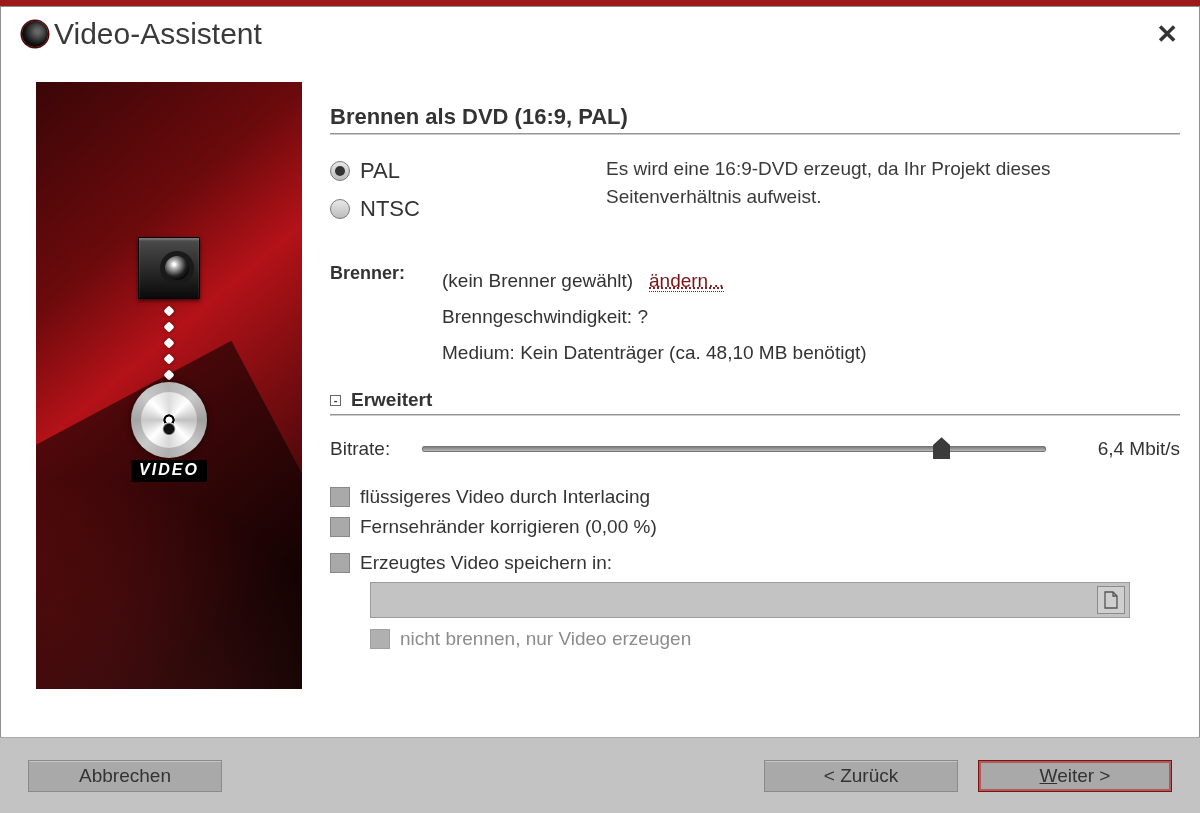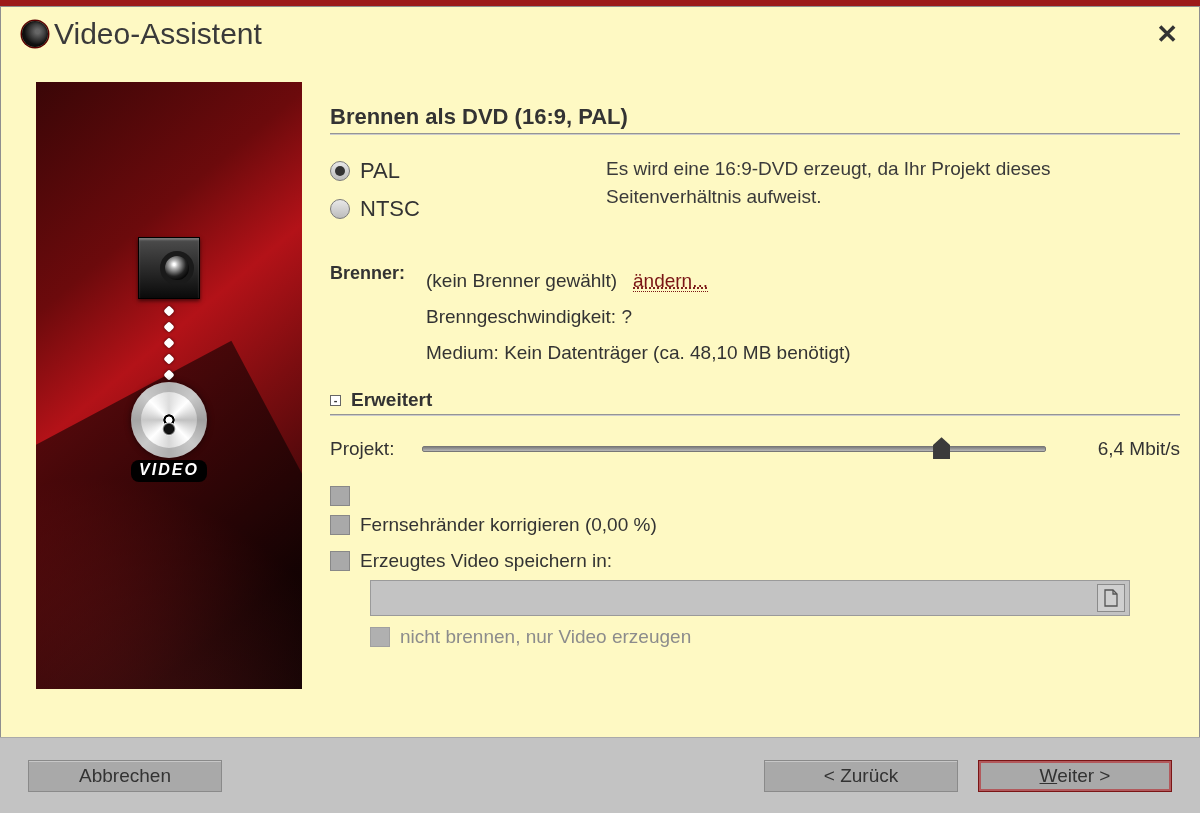--- a/index.html
+++ b/index.html
@@ -7,21 +7,21 @@
   body {
     font-family: "Segoe UI", Tahoma, Geneva, Verdana, sans-serif;
     background: #c3c3c3;
     color: #333;
     font-size: 18px;
   }
   .window {
     width: 1200px;
     height: 813px;
     border-top: 6px solid #9c1a1a;
-    background: #fef9c3;
+    background: #ffffff;
     position: relative;
     box-shadow: 0 0 0 1px #8f8f8f inset;
   }
   .titlebar {
     display: flex;
     align-items: center;
     padding: 6px 16px 2px 22px;
     height: 52px;
   }
   .app-icon {
@@ -117,21 +117,21 @@
   .vid-label {
     margin-top: 2px;
     background: #000;
     color: #fff;
     font-size: 16px;
     font-weight: bold;
     font-style: italic;
     letter-spacing: 2px;
     padding: 1px 8px 3px;
     display: inline-block;
-    border-radius: 8px;
+    border-radius: 2px;
   }
   
   .form {
     flex: 1;
     padding-right: 6px;
     margin-top: 22px;
   }
   .section-title {
     font-size: 22px;
     font-weight: bold;
@@ -164,21 +164,21 @@
     cursor: pointer;
   }
   .radio .dot { width: 10px; height: 10px; border-radius: 50%; background: #333; display:none; }
   .radio.checked .dot { display:block; }
   .info-text {
     font-size: 19px;
     line-height: 1.45;
     color: #3a3a3a;
     max-width: 560px;
   }
-  .brenner-block { margin-top: 38px; display:flex; }
+  .brenner-block { margin-top: 38px; display:flex; gap: 16px; }
   .brenner-label { font-weight: bold; width: 96px; }
   .brenner-lines { font-size: 19px; line-height: 1.9; color: #333;}
   .link {
     color: #7a1515;
     text-decoration: underline dotted;
     border-bottom: 1px dotted #7a1515;
     cursor: pointer;
   }
   .erweitert-head {
     display:flex; align-items:center; gap:10px;
@@ -352,29 +352,30 @@
         </div>
       </div>
 
       <div class="erweitert-head">
         <span class="minus-box">-</span>
         <span>Erweitert</span>
       </div>
       <div class="hr" style="margin-top:3px;"></div>
 
       <div class="bitrate-row">
-        <span class="bitrate-label">Projekt:</span>
+        <span class="bitrate-label">Bitrate:</span>
         <div class="slider">
           <div class="slider-thumb"></div>
         </div>
         <span class="bitrate-val">6,4 Mbit/s</span>
       </div>
 
       <div class="check-row first">
         <span class="chk"></span>
+        <span>flüssigeres Video durch Interlacing</span>
       </div>
       <div class="check-row" style="margin-top:8px;align-items:center;">
         <span class="chk"></span>
         <span>Fernsehränder korrigieren (0,00 %)</span>
       </div>
       <div class="check-row" style="margin-top:14px;">
         <span class="chk"></span>
         <span>Erzeugtes Video speichern in:</span>
       </div>
 

